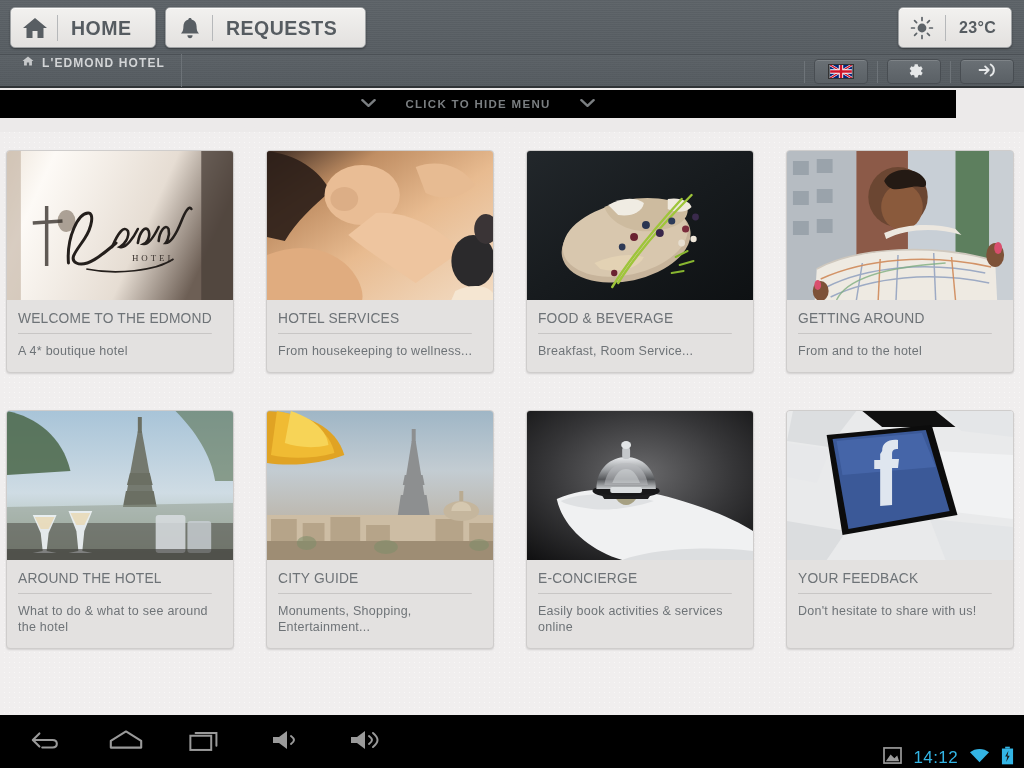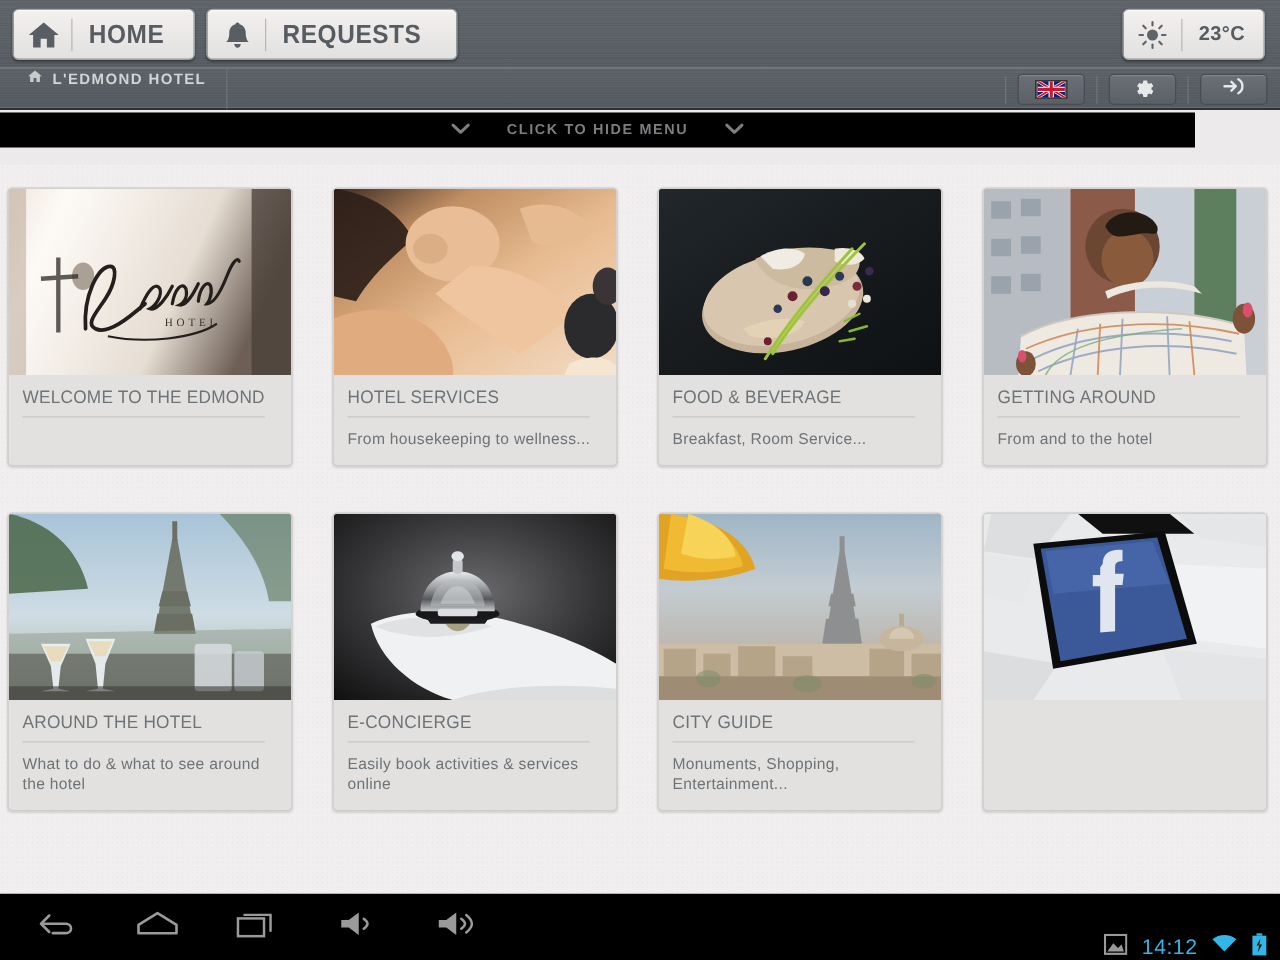--- a/index.html
+++ b/index.html
@@ -267,20 +267,21 @@
             <path d="M62 112 C60 86 72 62 82 62 C88 62 86 76 78 88 C70 100 62 108 70 112 C80 117 96 104 110 92" stroke="#241f1c" stroke-width="3" fill="none" stroke-linecap="round"></path>
             <path d="M106 96 C112 82 118 74 122 80 C124 86 118 94 114 96 C120 98 128 86 132 78" stroke="#241f1c" stroke-width="2.6" fill="none" stroke-linecap="round"></path>
             <path d="M132 92 C134 80 140 74 143 80 C145 88 140 92 138 93 C144 94 150 82 153 76" stroke="#241f1c" stroke-width="2.6" fill="none" stroke-linecap="round"></path>
             <path d="M153 90 C154 80 160 72 163 78 C165 86 160 92 160 92 C166 92 172 80 176 70 C180 60 184 54 186 58" stroke="#241f1c" stroke-width="2.6" fill="none" stroke-linecap="round"></path>
             <path d="M80 118 C110 124 150 120 168 108" stroke="#241f1c" stroke-width="1.7" fill="none"></path>
             <text x="126" y="110" font-family="'Liberation Serif', serif" font-size="9" letter-spacing="3" fill="#3a332e">HOTEL</text>
           </svg>
         </div>
         <div class="cbody">
           <div class="ctitle">WELCOME TO THE EDMOND</div>
+          <div class="cdesc">A 4* boutique hotel</div>
         </div>
       </div>
 
       <div class="card">
         <div class="thumb">
           <svg viewBox="0 0 228 149" preserveAspectRatio="none">
             <defs>
               <linearGradient id="g2" x1="0" y1="0" x2="1" y2="1">
                 <stop offset="0" stop-color="#3b2a22"></stop>
                   <stop offset=".25" stop-color="#c08e63"></stop>
@@ -429,20 +430,68 @@
               <path d="M64 102 L84 102 L78 114 L70 114 Z" fill="#e8d9b8" opacity=".9"></path>
             </g>
             <rect x="150" y="104" width="30" height="38" rx="3" fill="#d8dde0" opacity=".85"></rect>
             <rect x="182" y="110" width="24" height="32" rx="3" fill="#c9d0d4" opacity=".8"></rect>
             <rect x="0" y="138" width="228" height="11" fill="#3c3a37" opacity=".6"></rect>
           </svg>
         </div>
         <div class="cbody">
           <div class="ctitle">AROUND THE HOTEL</div>
           <div class="cdesc">What to do &amp; what to see around the hotel</div>
+        </div>
+      </div>
+
+      <div class="card tall">
+        <div class="thumb">
+          <svg viewBox="0 0 228 149" preserveAspectRatio="none">
+            <defs>
+              <linearGradient id="g7" x1="0" y1="0" x2="0" y2="1">
+                <stop offset="0" stop-color="#9fb6c6"></stop>
+                  <stop offset=".4" stop-color="#c3ccd2"></stop>
+                <stop offset="1" stop-color="#b7a68f"></stop>
+              </linearGradient>
+            </defs>
+            <rect width="228" height="149" fill="url(#g7)"></rect>
+            <path d="M0 0 C40 2 70 16 78 44 C58 52 26 56 0 52 Z" fill="#e0a324"></path>
+            <path d="M10 0 C44 6 64 22 68 42 C46 48 22 48 4 44 Z" fill="#f0bb33"></path>
+            <path d="M24 0 C48 8 60 20 62 34 C46 38 30 36 18 32 Z" fill="#f7d457"></path>
+            <g fill="#8d8f90">
+              <path d="M146 30 L150 30 L162 104 L134 104 Z"></path>
+              <path d="M139 64 L157 64 L159 74 L137 74 Z"></path>
+              <path d="M135 84 L161 84 L164 104 L132 104 Z"></path>
+              <rect x="146" y="18" width="4" height="13"></rect>
+            </g>
+            <rect x="0" y="104" width="228" height="45" fill="#cdbda4"></rect>
+            <g fill="#b6a489">
+              <rect x="4" y="108" width="26" height="22"></rect>
+                <rect x="36" y="112" width="22" height="18"></rect>
+              <rect x="64" y="106" width="30" height="24"></rect>
+                <rect x="100" y="114" width="24" height="16"></rect>
+              <rect x="170" y="108" width="28" height="22"></rect>
+                <rect x="204" y="112" width="24" height="18"></rect>
+            </g>
+            <g fill="#9e8d74">
+              <rect x="0" y="130" width="228" height="19"></rect>
+            </g>
+            <ellipse cx="196" cy="100" rx="18" ry="10" fill="#c5b69d"></ellipse>
+            <path d="M186 100 C186 88 206 88 206 100 Z" fill="#d5c8b0"></path>
+            <rect x="194" y="80" width="4" height="10" fill="#b9ab92"></rect>
+            <g fill="#7e8e6a" opacity=".55">
+              <ellipse cx="40" cy="132" rx="10" ry="7"></ellipse>
+                <ellipse cx="120" cy="136" rx="12" ry="7"></ellipse>
+              <ellipse cx="214" cy="134" rx="10" ry="6"></ellipse>
+            </g>
+          </svg>
+        </div>
+        <div class="cbody">
+          <div class="ctitle">CITY GUIDE</div>
+          <div class="cdesc">Monuments, Shopping, Entertainment...</div>
         </div>
       </div>
 
       <div class="card tall">
         <div class="thumb">
           <svg viewBox="0 0 228 149" preserveAspectRatio="none">
             <defs>
               <radialGradient id="g6" cx="0.5" cy="0.42" r="0.75">
                 <stop offset="0" stop-color="#6a6a6c"></stop>
                   <stop offset=".55" stop-color="#363638"></stop>
@@ -472,84 +521,40 @@
         </div>
         <div class="cbody">
           <div class="ctitle">E-CONCIERGE</div>
           <div class="cdesc">Easily book activities &amp; services online</div>
         </div>
       </div>
 
       <div class="card tall">
         <div class="thumb">
           <svg viewBox="0 0 228 149" preserveAspectRatio="none">
-            <defs>
-              <linearGradient id="g7" x1="0" y1="0" x2="0" y2="1">
-                <stop offset="0" stop-color="#9fb6c6"></stop>
-                  <stop offset=".4" stop-color="#c3ccd2"></stop>
-                <stop offset="1" stop-color="#b7a68f"></stop>
-              </linearGradient>
-            </defs>
-            <rect width="228" height="149" fill="url(#g7)"></rect>
-            <path d="M0 0 C40 2 70 16 78 44 C58 52 26 56 0 52 Z" fill="#e0a324"></path>
-            <path d="M10 0 C44 6 64 22 68 42 C46 48 22 48 4 44 Z" fill="#f0bb33"></path>
-            <path d="M24 0 C48 8 60 20 62 34 C46 38 30 36 18 32 Z" fill="#f7d457"></path>
-            <g fill="#8d8f90">
-              <path d="M146 30 L150 30 L162 104 L134 104 Z"></path>
-              <path d="M139 64 L157 64 L159 74 L137 74 Z"></path>
-              <path d="M135 84 L161 84 L164 104 L132 104 Z"></path>
-              <rect x="146" y="18" width="4" height="13"></rect>
-            </g>
-            <rect x="0" y="104" width="228" height="45" fill="#cdbda4"></rect>
-            <g fill="#b6a489">
-              <rect x="4" y="108" width="26" height="22"></rect>
-                <rect x="36" y="112" width="22" height="18"></rect>
-              <rect x="64" y="106" width="30" height="24"></rect>
-                <rect x="100" y="114" width="24" height="16"></rect>
-              <rect x="170" y="108" width="28" height="22"></rect>
-                <rect x="204" y="112" width="24" height="18"></rect>
-            </g>
-            <g fill="#9e8d74">
-              <rect x="0" y="130" width="228" height="19"></rect>
-            </g>
-            <ellipse cx="196" cy="100" rx="18" ry="10" fill="#c5b69d"></ellipse>
-            <path d="M186 100 C186 88 206 88 206 100 Z" fill="#d5c8b0"></path>
-            <rect x="194" y="80" width="4" height="10" fill="#b9ab92"></rect>
-            <g fill="#7e8e6a" opacity=".55">
-              <ellipse cx="40" cy="132" rx="10" ry="7"></ellipse>
-                <ellipse cx="120" cy="136" rx="12" ry="7"></ellipse>
-              <ellipse cx="214" cy="134" rx="10" ry="6"></ellipse>
-            </g>
-          </svg>
-        </div>
-        <div class="cbody">
-          <div class="ctitle">CITY GUIDE</div>
-          <div class="cdesc">Monuments, Shopping, Entertainment...</div>
-        </div>
-      </div>
-
-      <div class="card tall">
-        <div class="thumb">
-          <svg viewBox="0 0 228 149" preserveAspectRatio="none">
             <rect width="228" height="149" fill="#e9eaeb"></rect>
             <g fill="#1a1a1a">
               <path d="M0 0 L228 0 L228 149 L0 149 Z" opacity="0"></path>
             </g>
             <path d="M6 0 L70 0 L42 36 L0 30 Z" fill="#dcdee0"></path>
             <path d="M0 32 L44 38 L30 72 L0 66 Z" fill="#e7e8ea"></path>
             <path d="M76 0 L150 0 L170 16 L96 16 Z" fill="#101010"></path>
             <path d="M156 0 L228 0 L228 26 L176 20 Z" fill="#e4e6e8"></path>
             <path d="M150 40 L228 44 L228 108 L160 100 Z" fill="#f1f2f3"></path>
             <path d="M144 108 L228 116 L228 149 L160 149 Z" fill="#e3e5e7"></path>
             <path d="M0 110 L60 120 L40 149 L0 149 Z" fill="#dbdddf"></path>
             <path d="M40 24 L146 14 L172 104 L56 124 Z" fill="#0c0c0c"></path>
             <path d="M46 28 L140 19 L164 100 L62 118 Z" fill="#3b5998"></path>
             <path d="M50 30 L136 22 L150 56 L56 64 Z" fill="#4a69ad" opacity=".75"></path>
             <path d="M96 40 C96 32 102 28 112 29 L112 38 C108 38 106 39 106 43 L106 48 L113 48 L112 57 L106 57 L106 94 L94 95 L94 58 L88 58 L88 49 L94 49 L94 43 Z" fill="#dfe6ef"></path>
           </svg>
+        </div>
+        <div class="cbody">
+          <div class="ctitle">YOUR FEEDBACK</div>
+          <div class="cdesc">Don't hesitate to share with us!</div>
         </div>
       </div>
 
     </div>
   </div>
 
   <div class="androidbar">
     <div class="anav">
 
       <div class="anavbtn">

